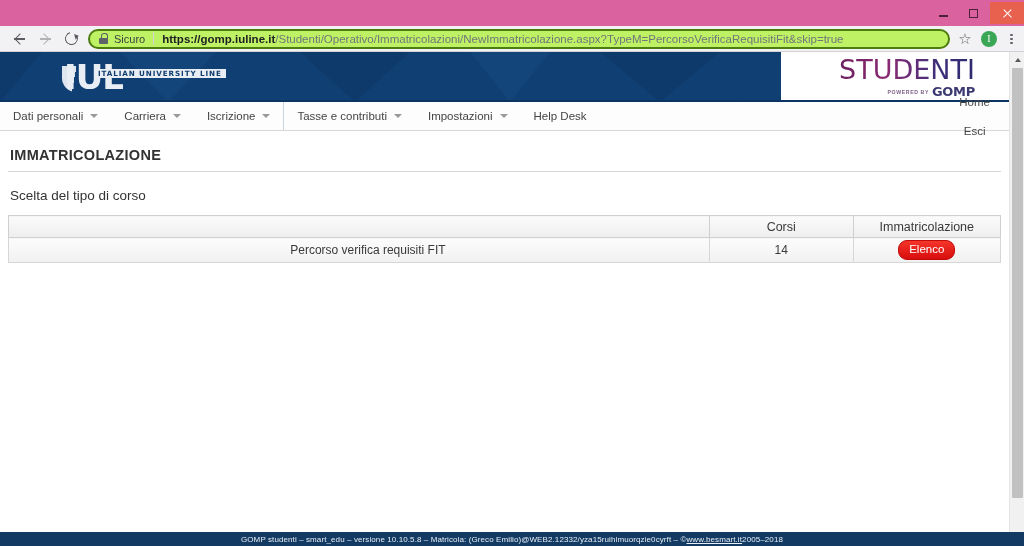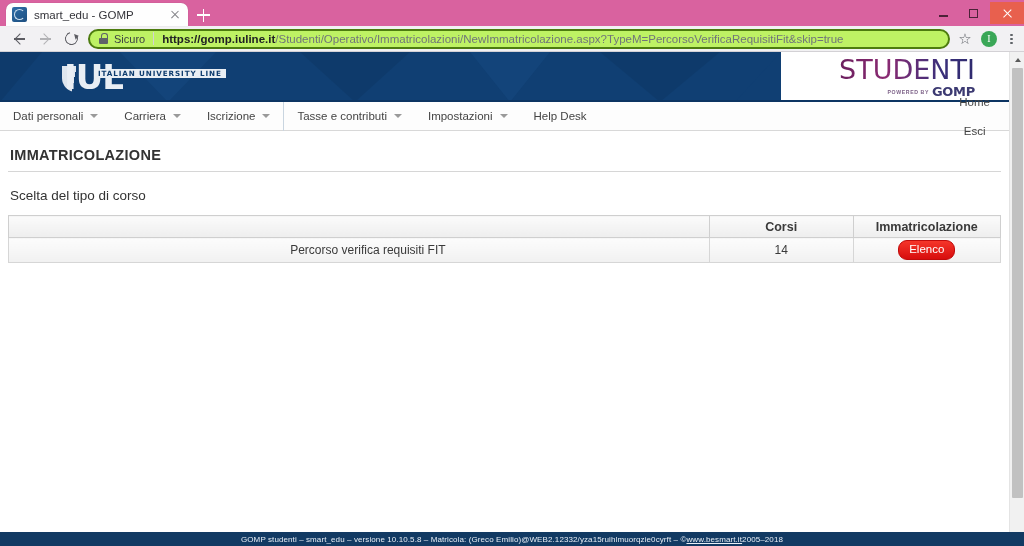--- a/index.html
+++ b/index.html
@@ -218,21 +218,21 @@
   }
   .title-rule { height: 1px; background: #d6d6d6; margin-bottom: 16px; }
   .section-title {
     font-size: 13.5px; font-weight: 400; color: #333; padding-left: 2px; margin-bottom: 12px;
   }
   table.courses {
     width: 100%; border-collapse: collapse; font-size: 12px; color:#3a3a3a;
   }
   table.courses th {
     background: linear-gradient(180deg,#fbfbfb 0%, #eeeeee 100%);
-    border: 1px solid #cfcfcf; height: 22px; font-weight: 700; font-size: 12.5px;
+    border: 1px solid #cfcfcf; height: 22px; font-weight: 400; font-size: 12.5px;
     color:#3a3a3a; text-align:center;
   }
   table.courses th.c-blank { width: 708px; }
   table.courses th.c-corsi { width: 145px; }
   table.courses th.c-imm   { width: 148px; }
   table.courses td {
     border: 1px solid #d6d6d6; height: 25px;
     background: linear-gradient(180deg,#fcfcfc 0%, #f1f1f1 100%);
   }
   td.name { padding-left: 18px; text-align: center; color:#3a3a3a; }
@@ -269,28 +269,20 @@
     position:absolute; top: 16px; left: 2px; width: 11px; height: 430px;
     background: #c1c1c1; border-radius: 1px;
   }
 </style>
 </head>
 <body>
 
 <div class="browser">
 
   <div class="titlebar">
-    <div class="tabstrip">
-      <div class="tab">
-        <span class="favicon"></span>
-        <span class="tab-title">smart_edu - GOMP</span>
-        <span class="tab-close"></span>
-      </div>
-      <div class="newtab"></div>
-    </div>
     <div class="wincontrols">
       <div class="winbtn">
           <span class="gl-min"></span>
         </div>
       <div class="winbtn">
           <span class="gl-max"></span>
         </div>
       <div class="winbtn close">
           <span class="gl-x"></span>
         </div>

